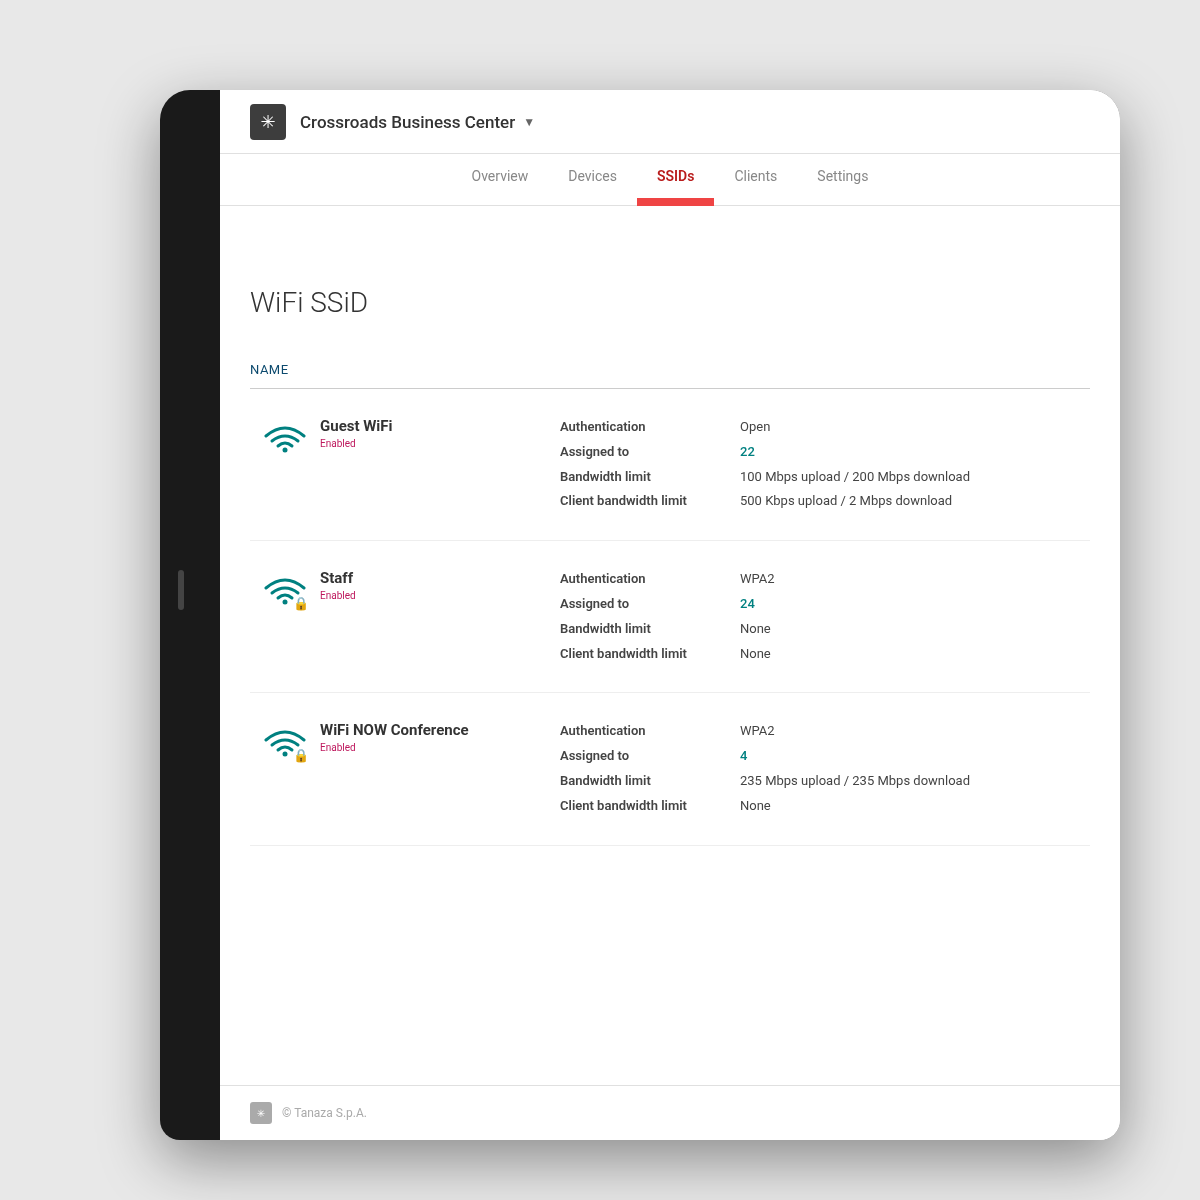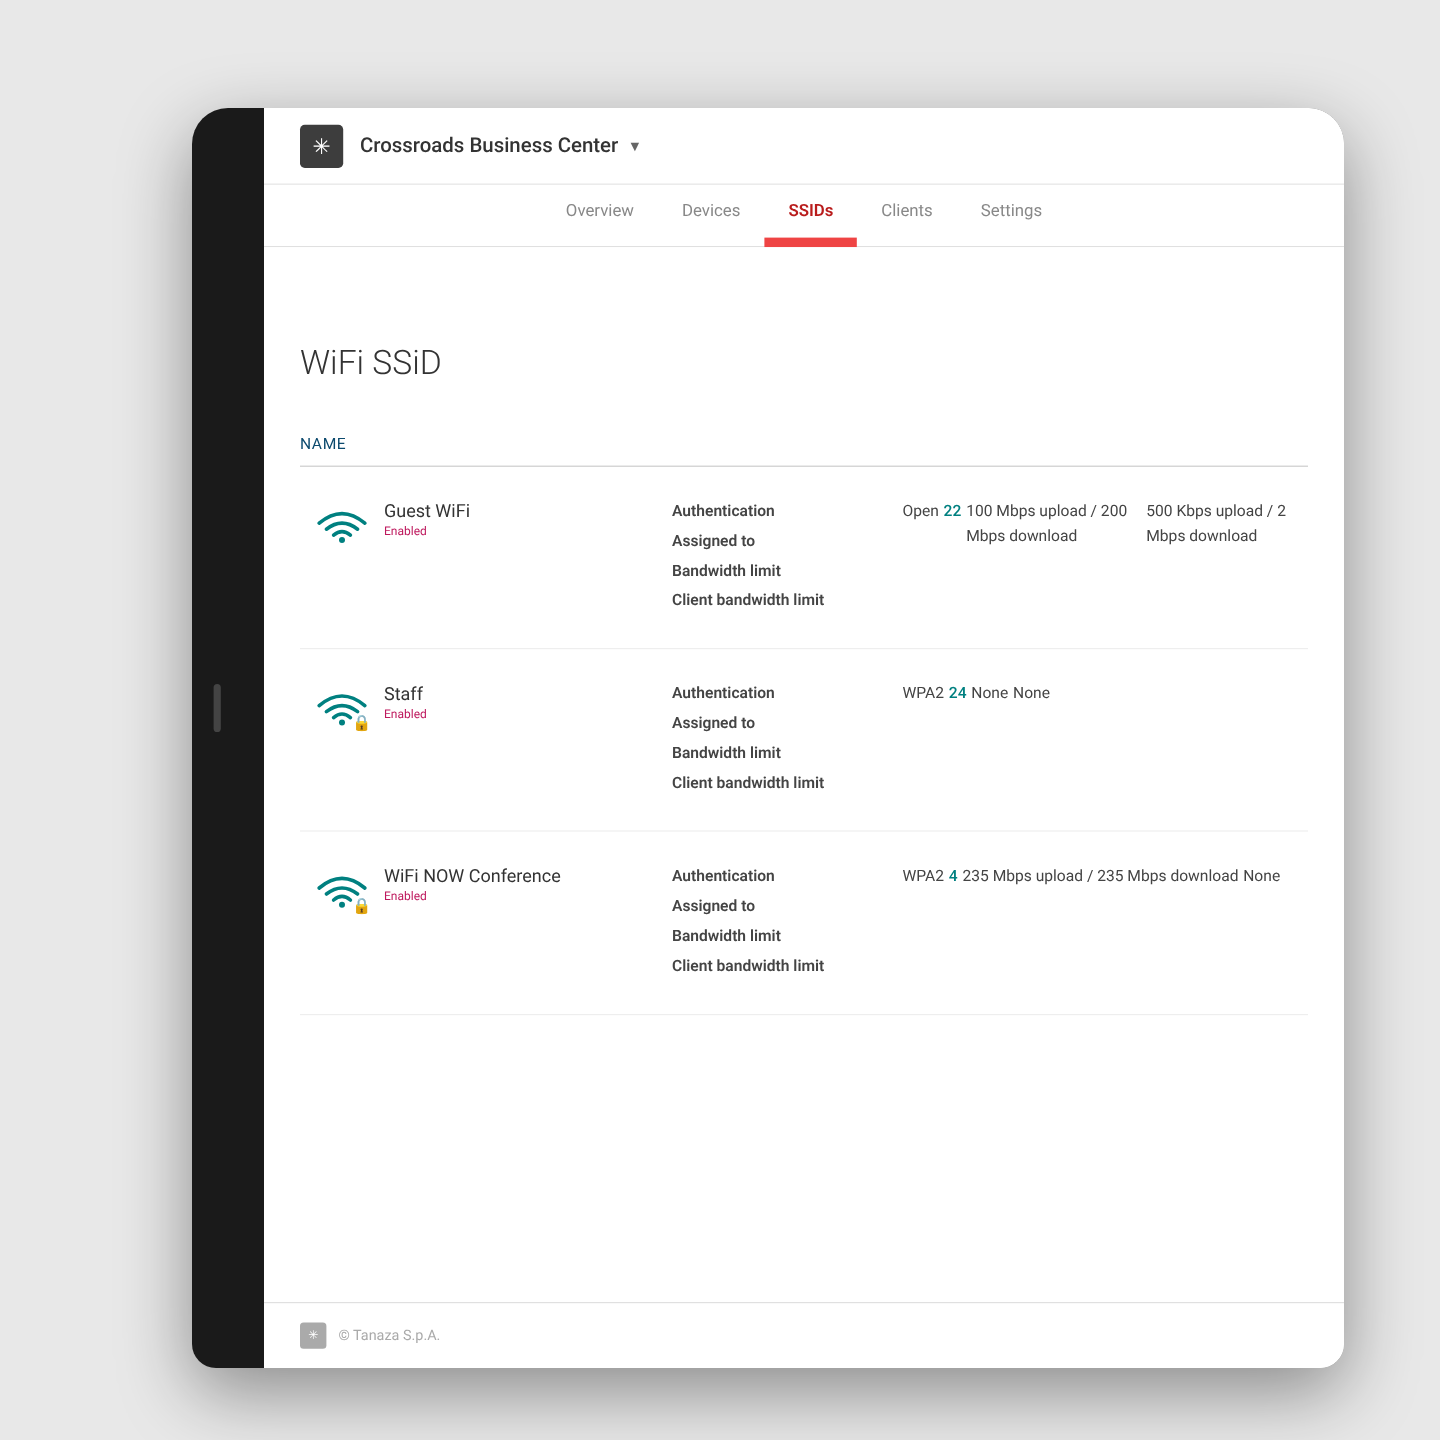--- a/index.html
+++ b/index.html
@@ -192,46 +192,46 @@
     }
 
     .ssid-name-col {
       width: 240px;
       flex-shrink: 0;
       padding-right: 20px;
     }
 
     .ssid-name {
       font-size: 15px;
-      font-weight: 400;
+      font-weight: 700;
       color: #333333;
     }
 
     .ssid-status {
       font-size: 10px;
       color: #be185d;
       margin-top: 3px;
     }
 
     .ssid-details-col {
       flex: 1;
       display: flex;
-      gap: 12px;
+      gap: 0;
     }
 
     .details-labels {
       display: flex;
       flex-direction: column;
       gap: 4px;
       min-width: 180px;
     }
 
     .details-values {
       display: flex;
-      flex-direction: row;
+      flex-direction: column;
       gap: 4px;
       flex: 1;
     }
 
     .detail-label {
       font-size: 13px;
       font-weight: 600;
       color: #444444;
       line-height: 1.6;
     }

